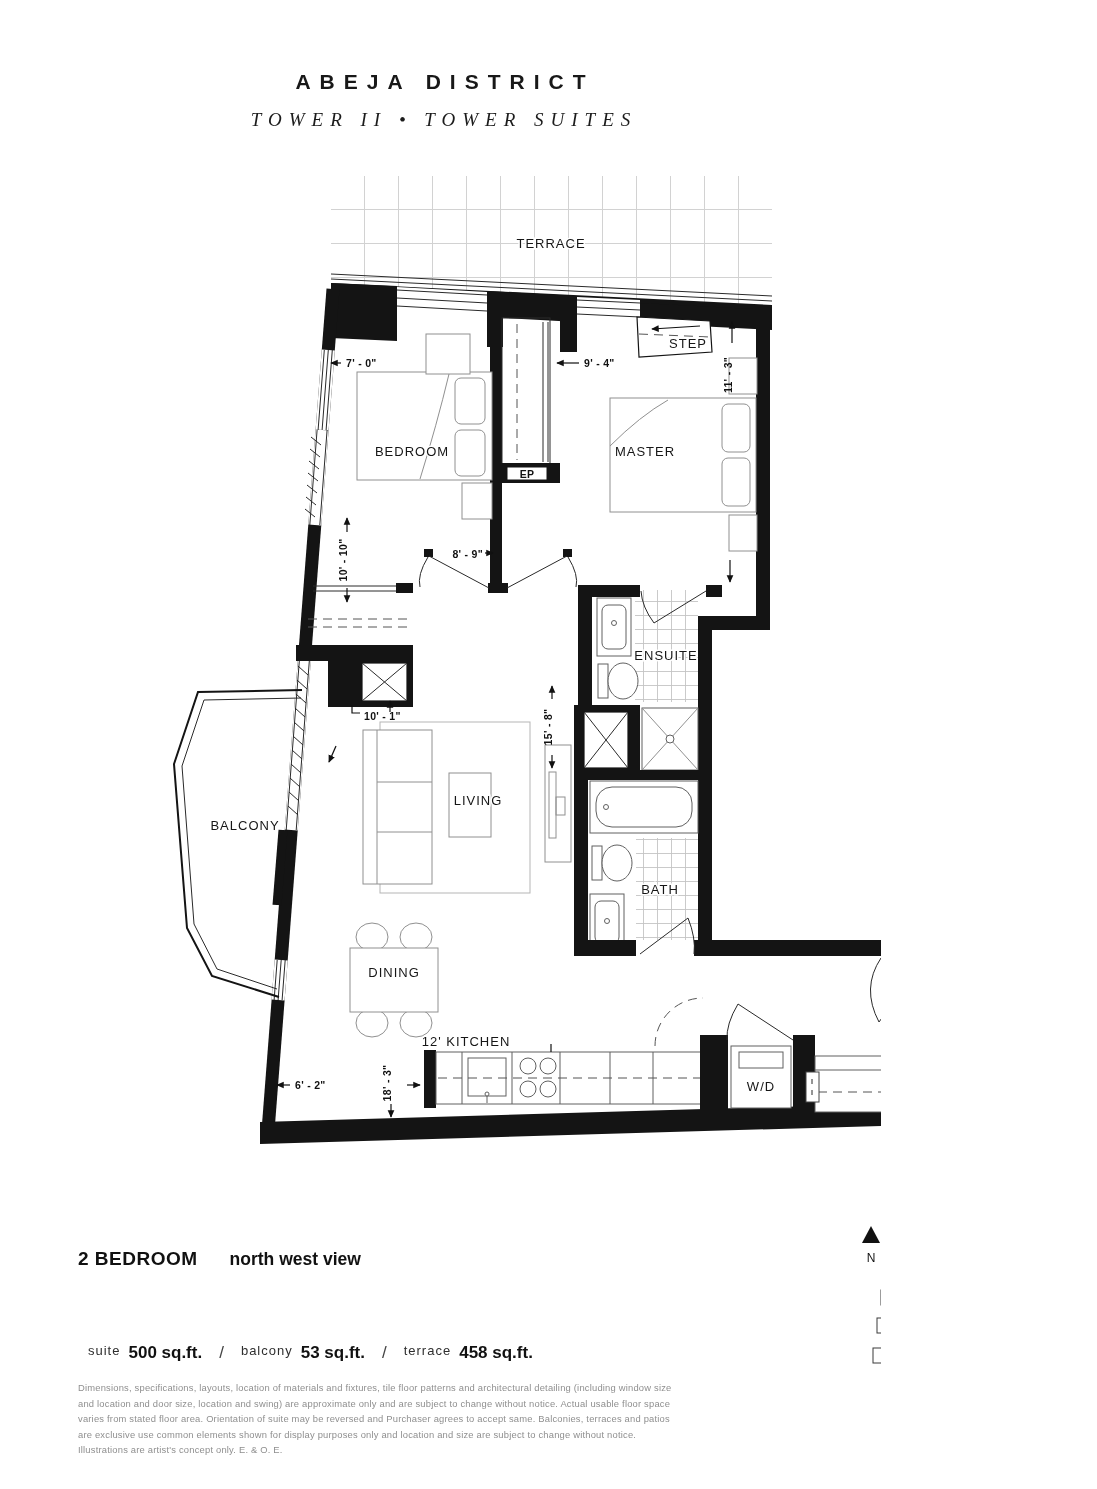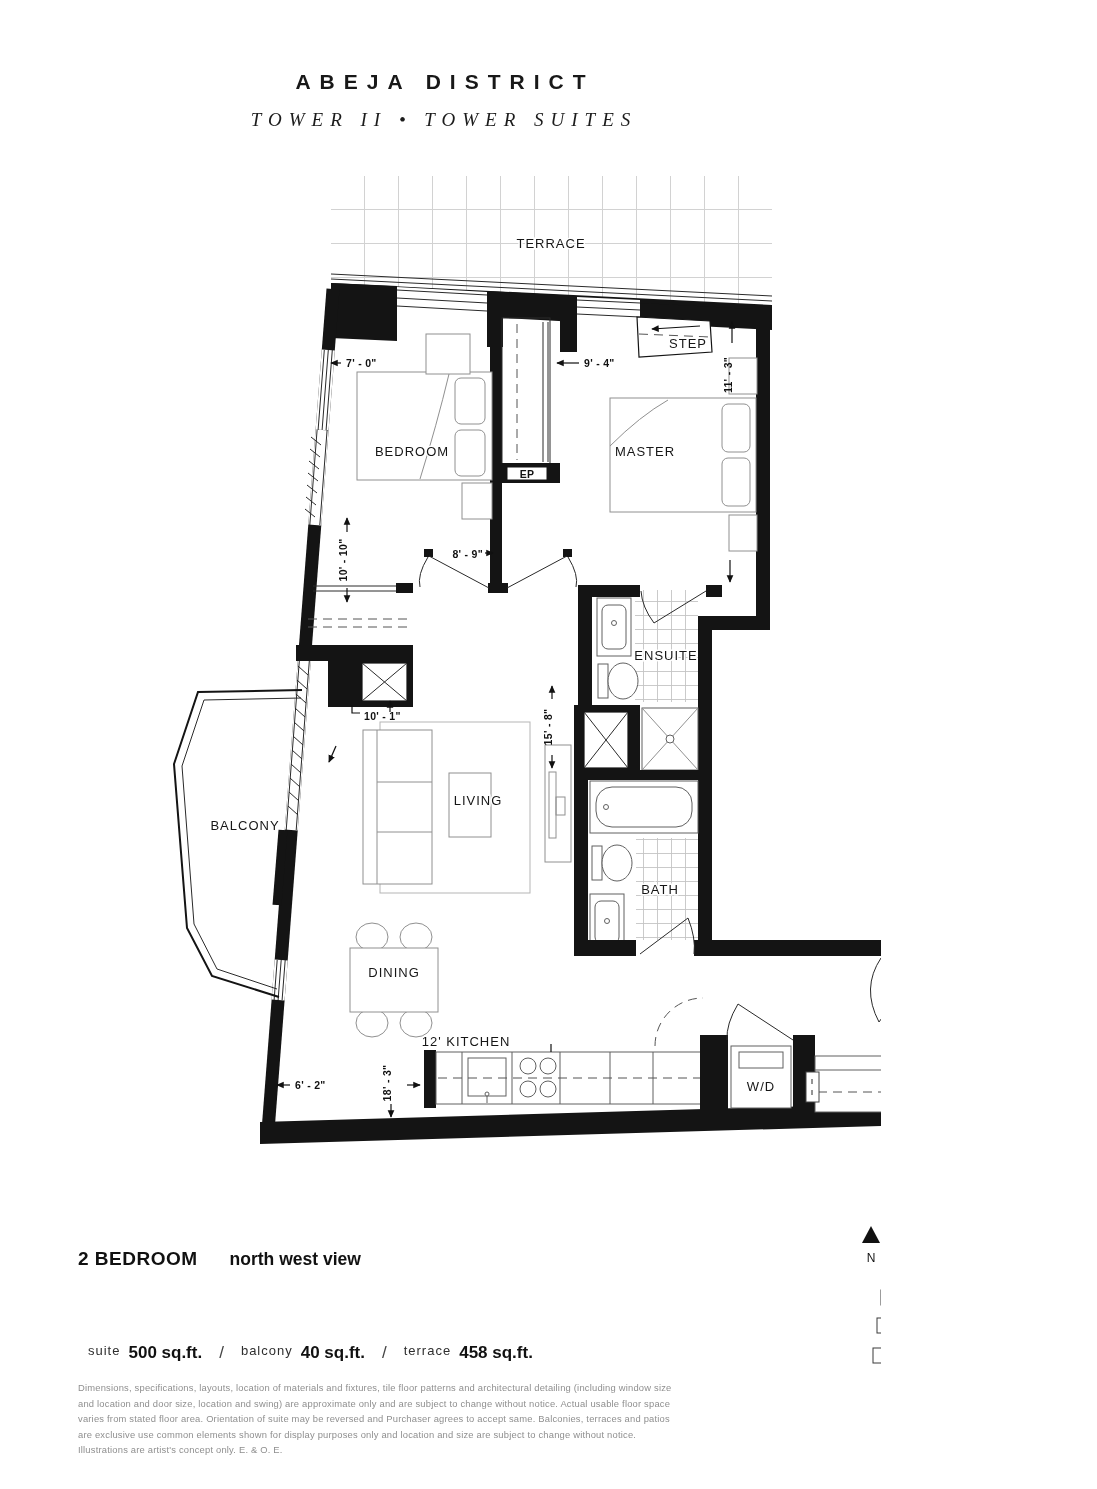--- a/index.html
+++ b/index.html
@@ -400,21 +400,21 @@
   <div class="tb-type">
     <span class="tb-bed">2 BEDROOM</span>
     <span class="tb-view">north west view</span>
   </div>
 
   <div class="tb-areas">
     <span class="lbl">suite</span>
     <span class="val">500 sq.ft.</span>
     <span class="sep">/</span>
     <span class="lbl">balcony</span>
-    <span class="val">40 sq.ft.</span>
+    <span class="val">53 sq.ft.</span>
     <span class="sep">/</span>
     <span class="lbl">terrace</span>
     <span class="val">458 sq.ft.</span>
   </div>
 
   <div class="disc">Dimensions, specifications, layouts, location of materials and fixtures, tile floor patterns and architectural detailing (including window size and location and door size, location and swing) are approximate only and are subject to change without notice. Actual usable floor space varies from stated floor area. Orientation of suite may be reversed and Purchaser agrees to accept same. Balconies, terraces and patios are exclusive use common elements shown for display purposes only and location and size are subject to change without notice. Illustrations are artist's concept only. E. &amp; O. E.</div>
 
 </div>
 
 </body></html>

